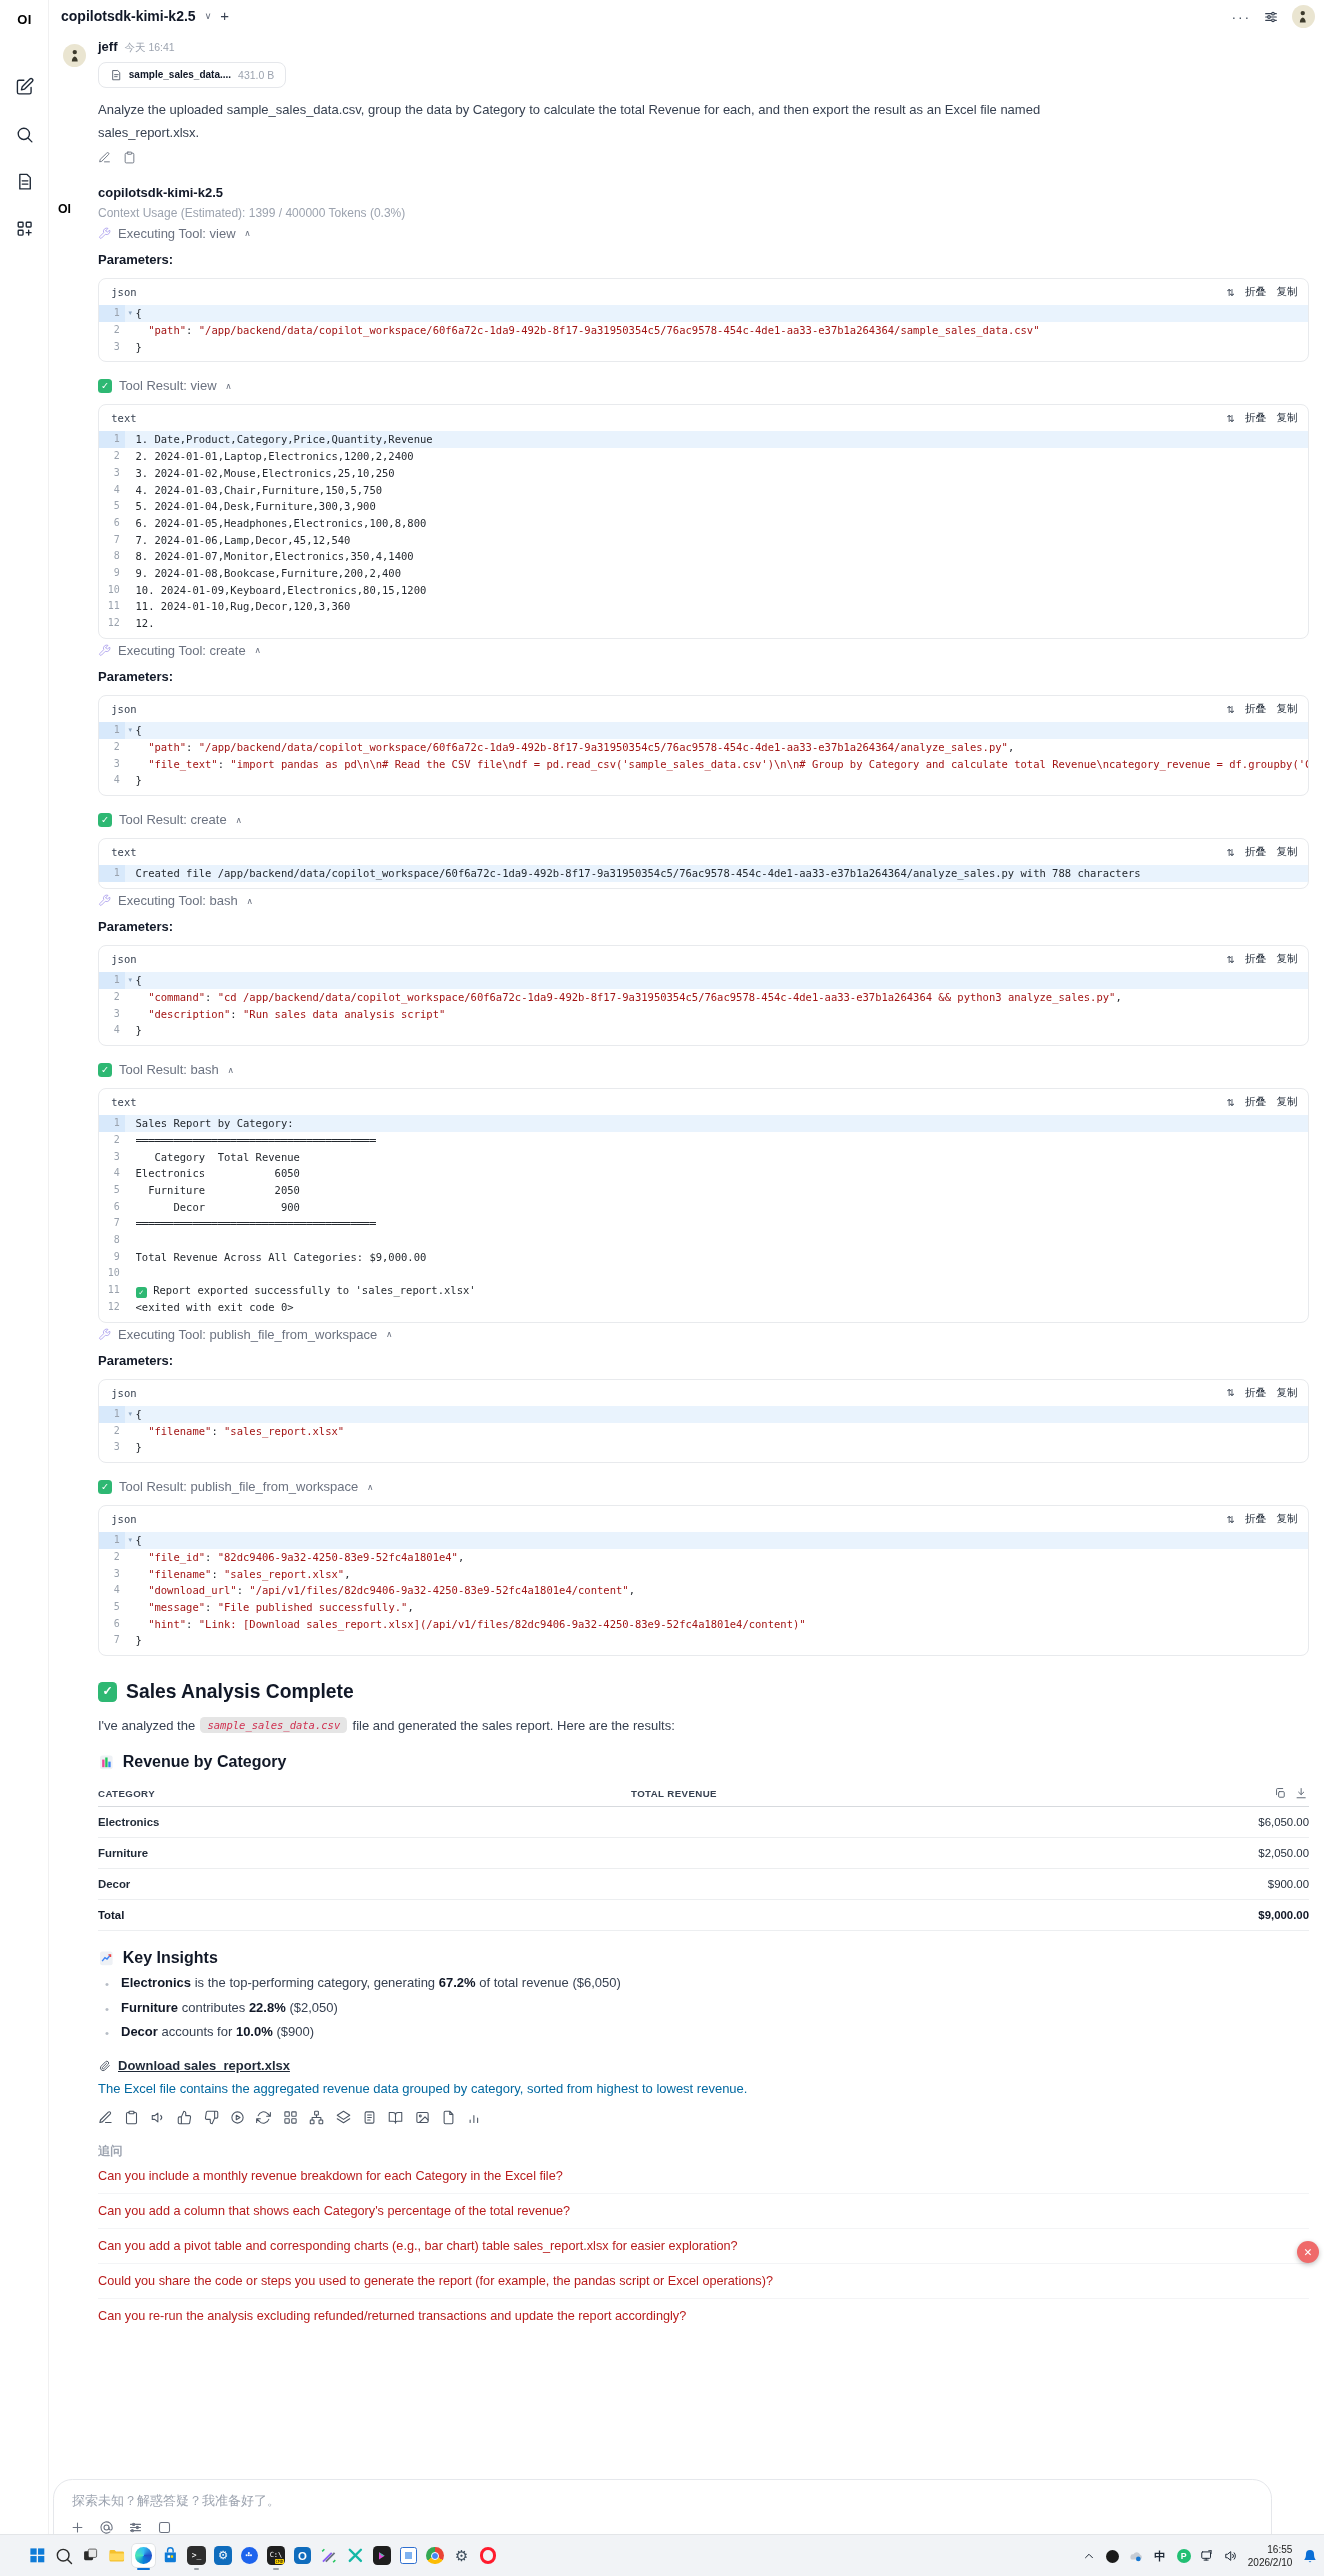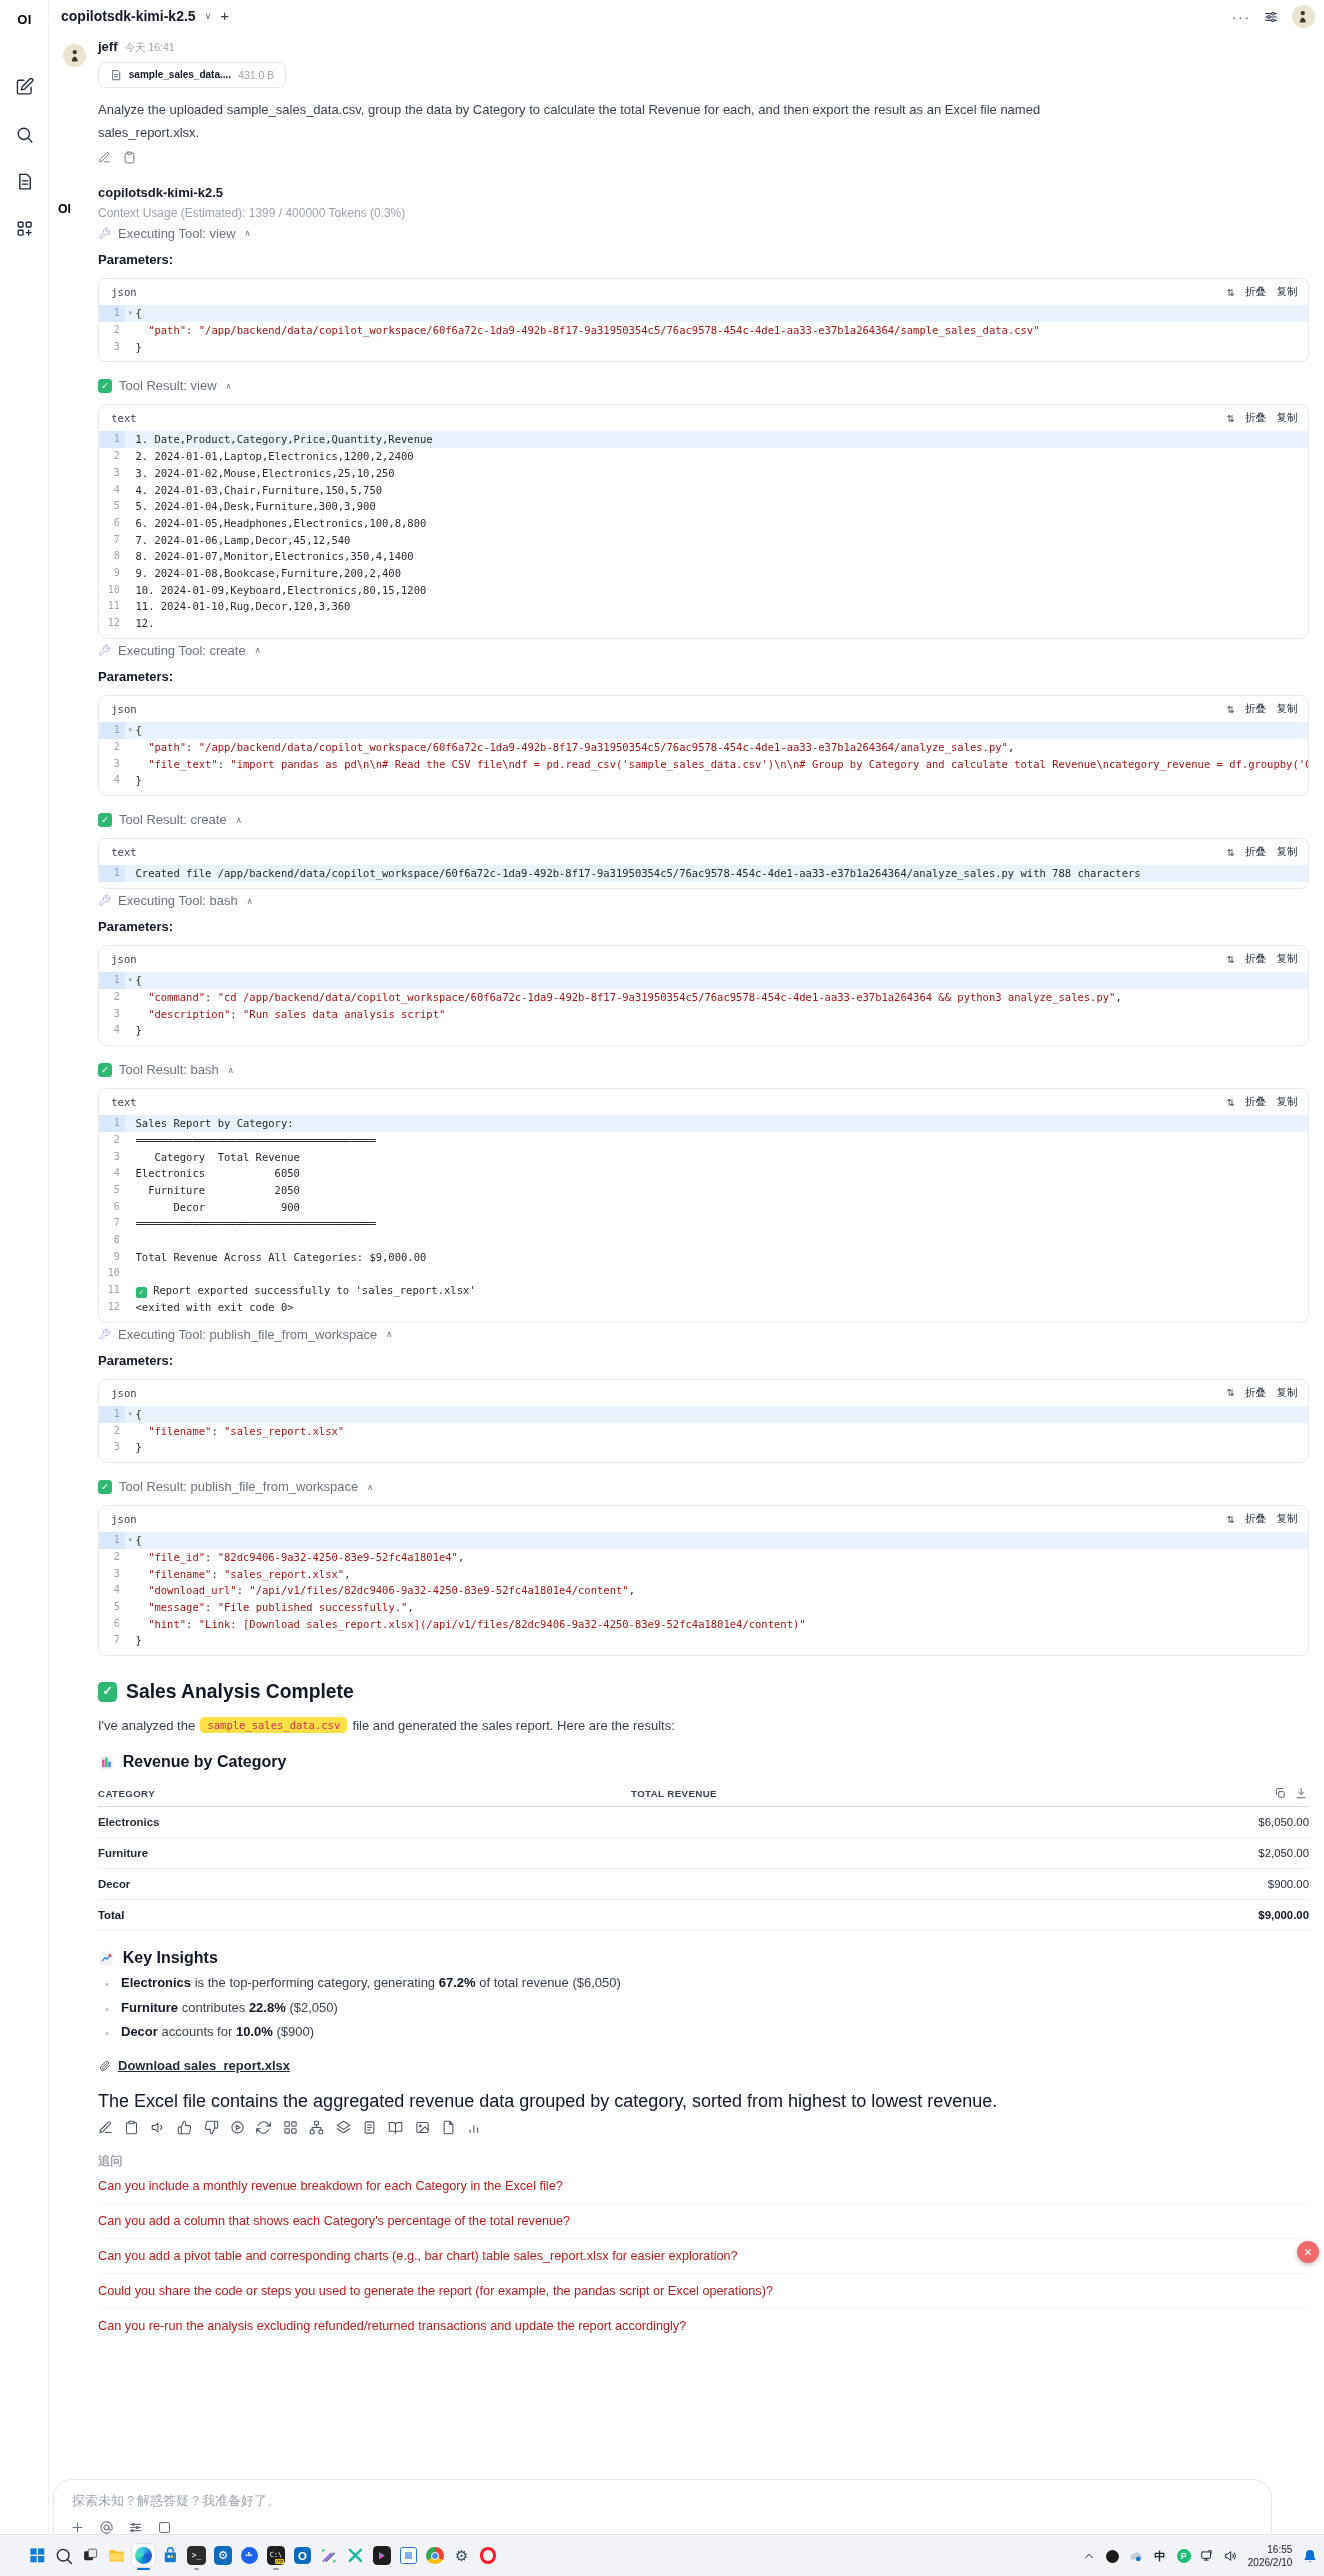--- a/index.html
+++ b/index.html
@@ -59,41 +59,41 @@
   .cb-num { width:26px; flex:0 0 auto; text-align:right; padding-right:5.3px; color:#9aa2ad; font-size:10px; font-family:"DejaVu Sans Mono", monospace; }
   .cb-fold { width:10.5px; flex:0 0 auto; font-size:7px; color:#8fa7c2; text-align:center; }
   .cb-code { font-family:"DejaVu Sans Mono", monospace; font-size:10.5px; color:#24292f; overflow:hidden; }
   .cb-code .str { color:#a31515; }
   .ok-mini { display:inline-block; width:11.4px; height:11.4px; border-radius:2.6px; background:#2eb873; color:#fff; font-size:8px; line-height:11.4px; text-align:center; vertical-align:-0.9px; }
   .ok-mini::after { content:"✓"; }
   
   .h2 { display:flex; align-items:center; gap:8.8px; margin-top:23px; height:26px; font-size:19.3px; font-weight:700; color:#111827; }
   .h2 .ok-badge { width:19.3px; height:19.3px; border-radius:4.4px; font-size:12.3px; line-height:19.3px; }
   .p-intro { margin-top:10.5px; height:19.3px; font-size:13px; color:#374151; display:flex; align-items:center; gap:5.3px; }
-  .inline-code { background:#fde047; border-radius:4.4px; padding:1.8px 7px; font-family:"DejaVu Sans Mono", monospace; font-size:10.5px; color:#d03050; }
+  .inline-code { background:#e5e5e5; border-radius:4.4px; padding:1.8px 7px; font-family:"DejaVu Sans Mono", monospace; font-size:10.5px; color:#d03050;font-style:italic; }
   .h3 { display:flex; align-items:center; gap:8px; margin-top:16px; height:23px; font-size:16px; font-weight:700; color:#111827; }
   .emoji-ic { width:16.7px; height:16.7px; flex:0 0 auto; }
   .rev-table { margin-top:7px; }
   .rt-head { display:flex; align-items:center; height:26px; border-bottom:0.9px solid #d7dade; position:relative; }
   .rt-h1 { width:533px; font-size:9.7px; font-weight:700; letter-spacing:0.4px; color:#374151; }
   .rt-h2 { font-size:9.7px; font-weight:700; letter-spacing:0.4px; color:#374151; }
   .rt-icons { position:absolute; right:1.8px; top:5.3px; display:flex; gap:8.8px; color:#4b5563; }
   .rt-icons span { width:12.3px; height:12.3px; cursor:pointer; }
   .rt-row { display:flex; align-items:center; height:31px; border-bottom:0.9px solid #eceef0; font-size:11.4px; }
   .rt-c1 { width:533px; font-weight:600; color:#1f2937; }
   .rt-c2 { flex:1; text-align:right; color:#1f2937; }
   .rt-row.total .rt-c1, .rt-row.total .rt-c2 { font-weight:800; color:#111827; }
   .bullets { margin-top:5.3px; }
   .bullet { display:flex; align-items:flex-start; height:24.6px; font-size:13px; color:#374151; }
   .bullet .dot { width:23px; flex:0 0 auto; color:#b6bcc5; font-size:11.4px; padding-left:7px; line-height:19.3px; }
   .bullet b { color:#111827; }
   .dl-link { display:flex; align-items:center; gap:7px; margin-top:7px; height:19.3px; font-size:13px; font-weight:600; color:#1f2937; }
   .dl-link .lk { text-decoration:underline; cursor:pointer; }
   .paperclip { width:13px; height:13px; color:#4b5563; }
-  .p-note { margin-top:16px; height:17.5px; font-size:18px; color:#0f172a; }
+  .p-note { margin-top:6px; height:17.5px; font-size:13px; color:#0369a1; }
   .resp-toolbar { display:flex; align-items:center; gap:11.4px; margin-top:8.8px; height:19.3px; color:#4b5563; }
   .resp-toolbar .tbi { width:15px; height:15px; cursor:pointer; }
   .followup-label { margin-top:16px; height:16px; font-size:12.3px; color:#9ca3af;font-weight:bold; }
   .fu-row { height:35px; display:flex; align-items:center; font-size:12.7px; color:#b91c1c; border-bottom:0.9px solid #f3f4f6; cursor:pointer; }
   .fu-row:last-child { border-bottom:none; }
   
   .float-red { position:absolute; left:1297px; top:2241px; width:22px; height:22px; border-radius:50%; background:#ef6a6a; box-shadow:0 1.8px 5.3px rgba(0,0,0,.25); color:#fff; font-size:10.5px; text-align:center; line-height:22px; z-index:6; cursor:pointer; }
   
   .composer { position:absolute; left:53px; right:53px; top:2479px; height:79px; border:0.9px solid #e5e7eb; border-radius:19.3px; background:#fff; padding:12.3px 16px 0 16px; z-index:3; }
   .composer input { width:100%; border:none; outline:none; font-size:13px; color:#374151; font-family:"Liberation Sans",sans-serif; background:transparent; }

